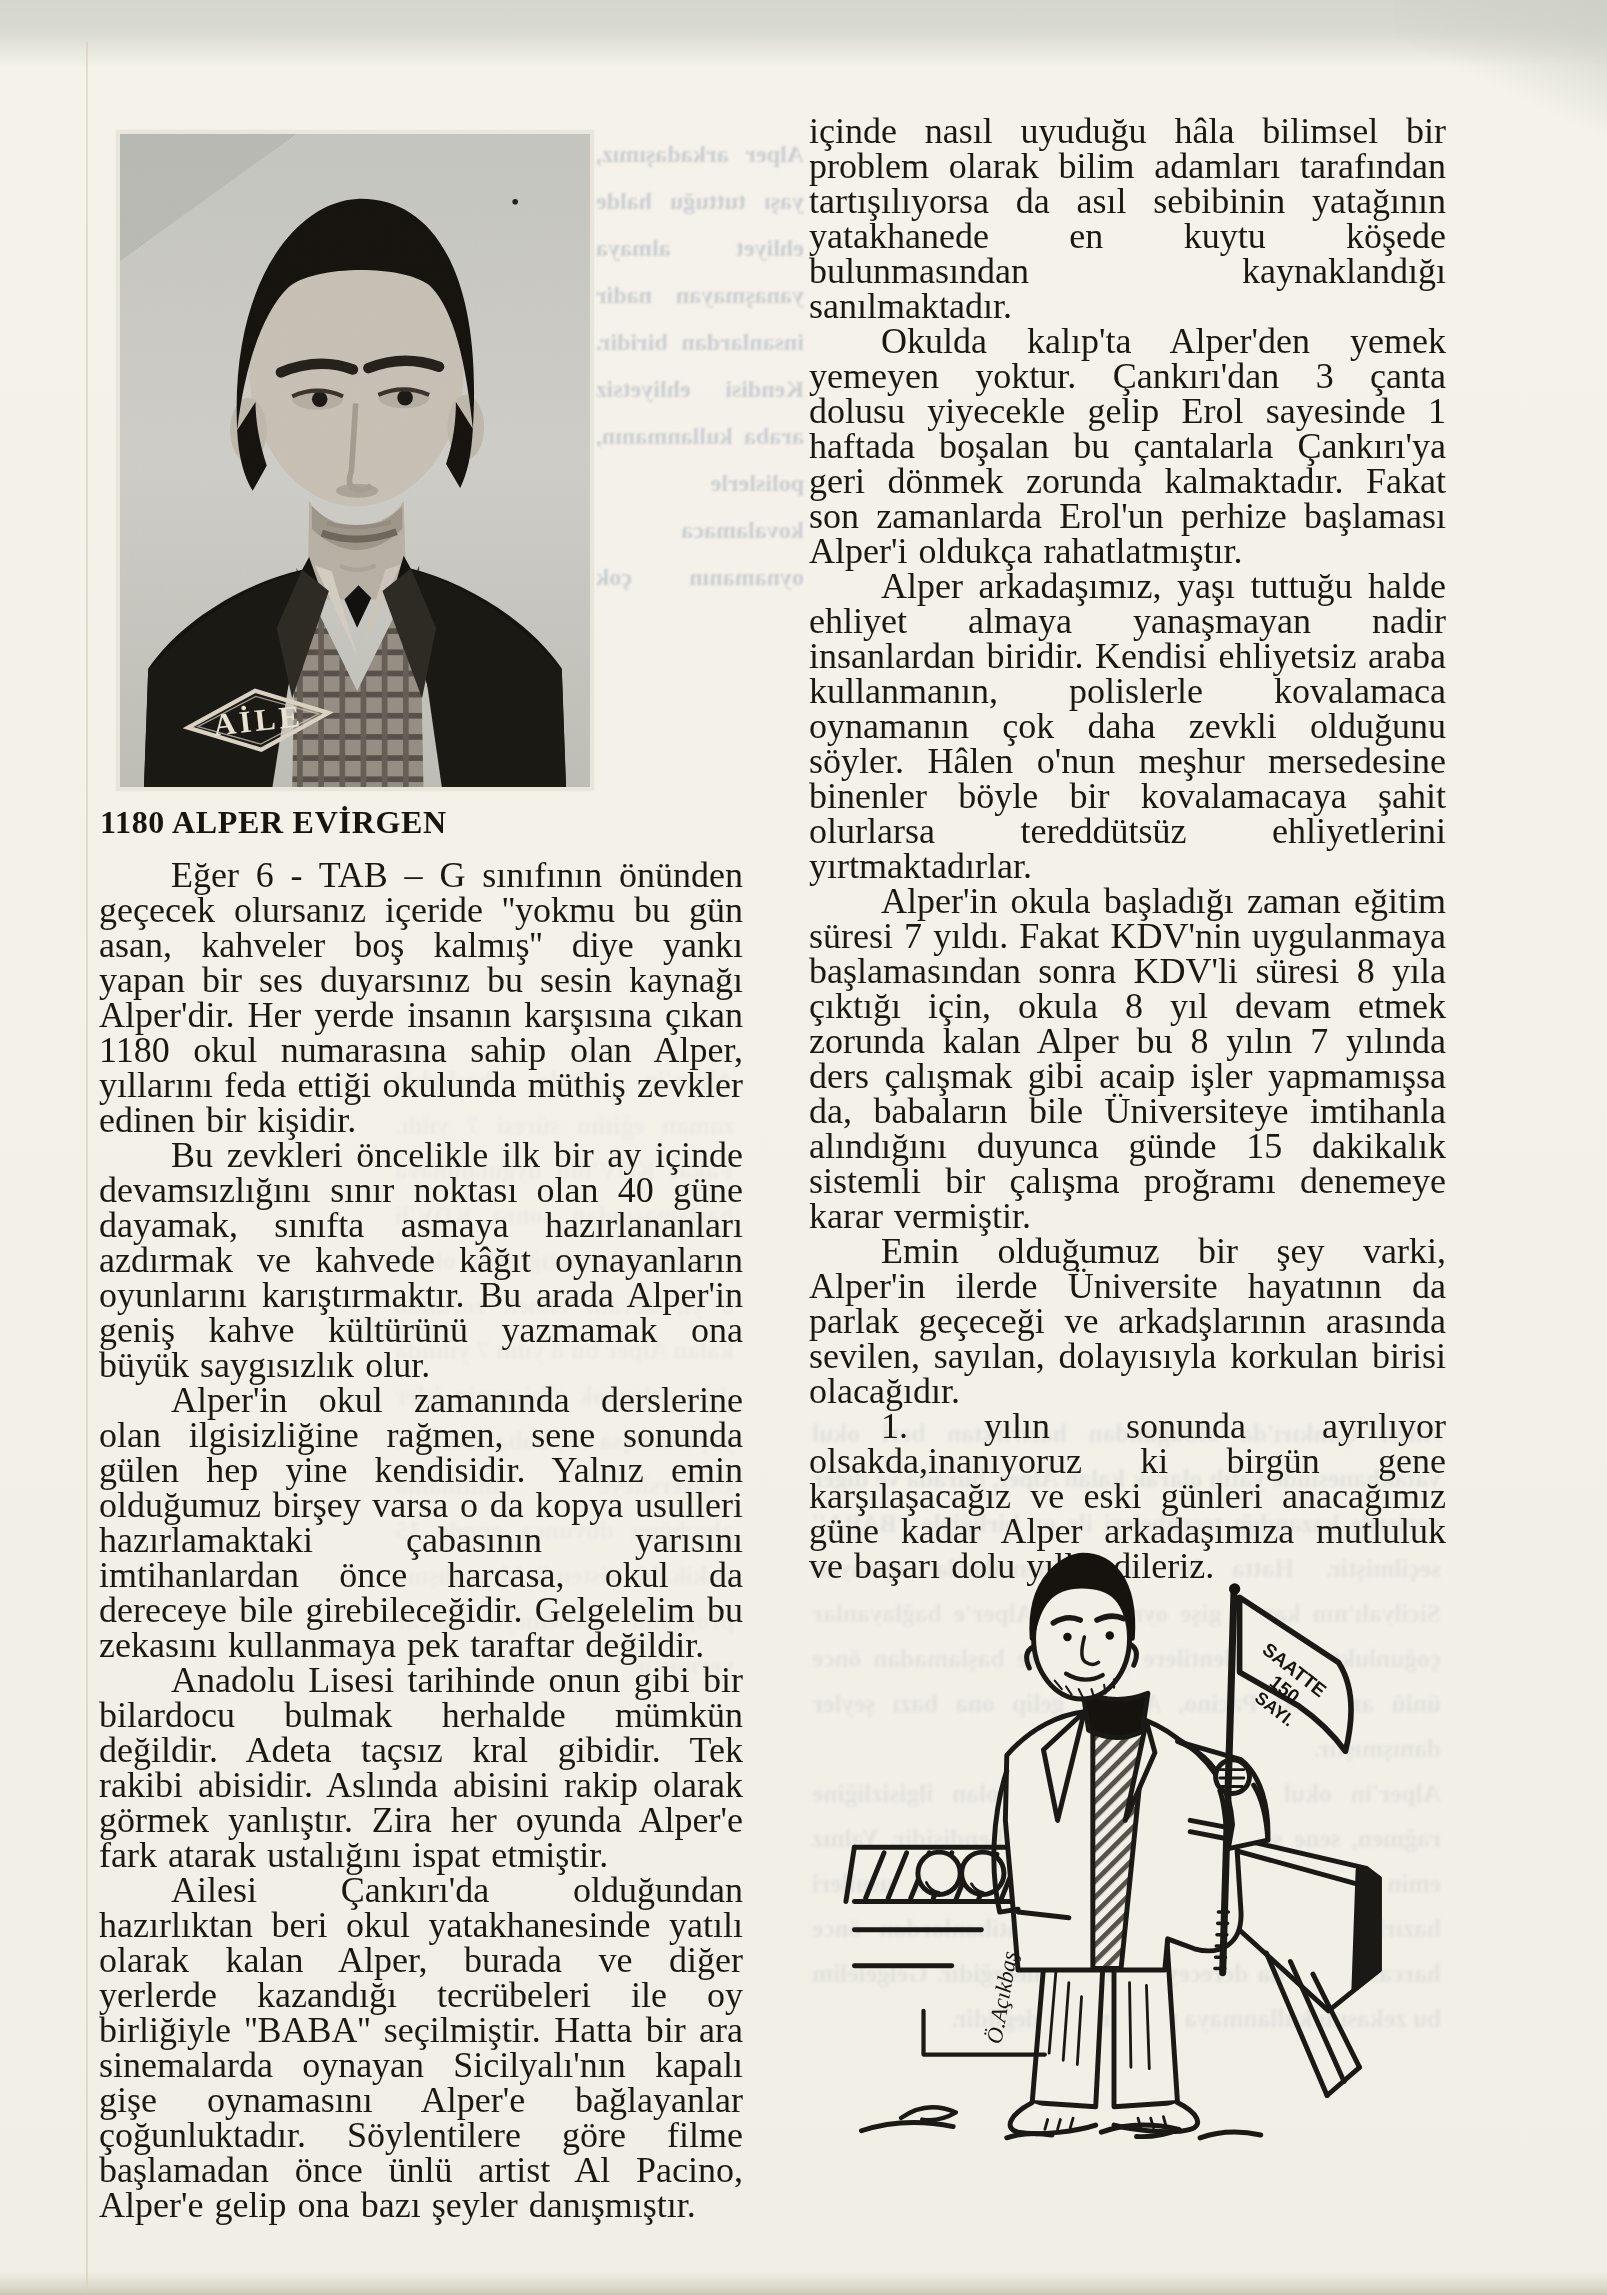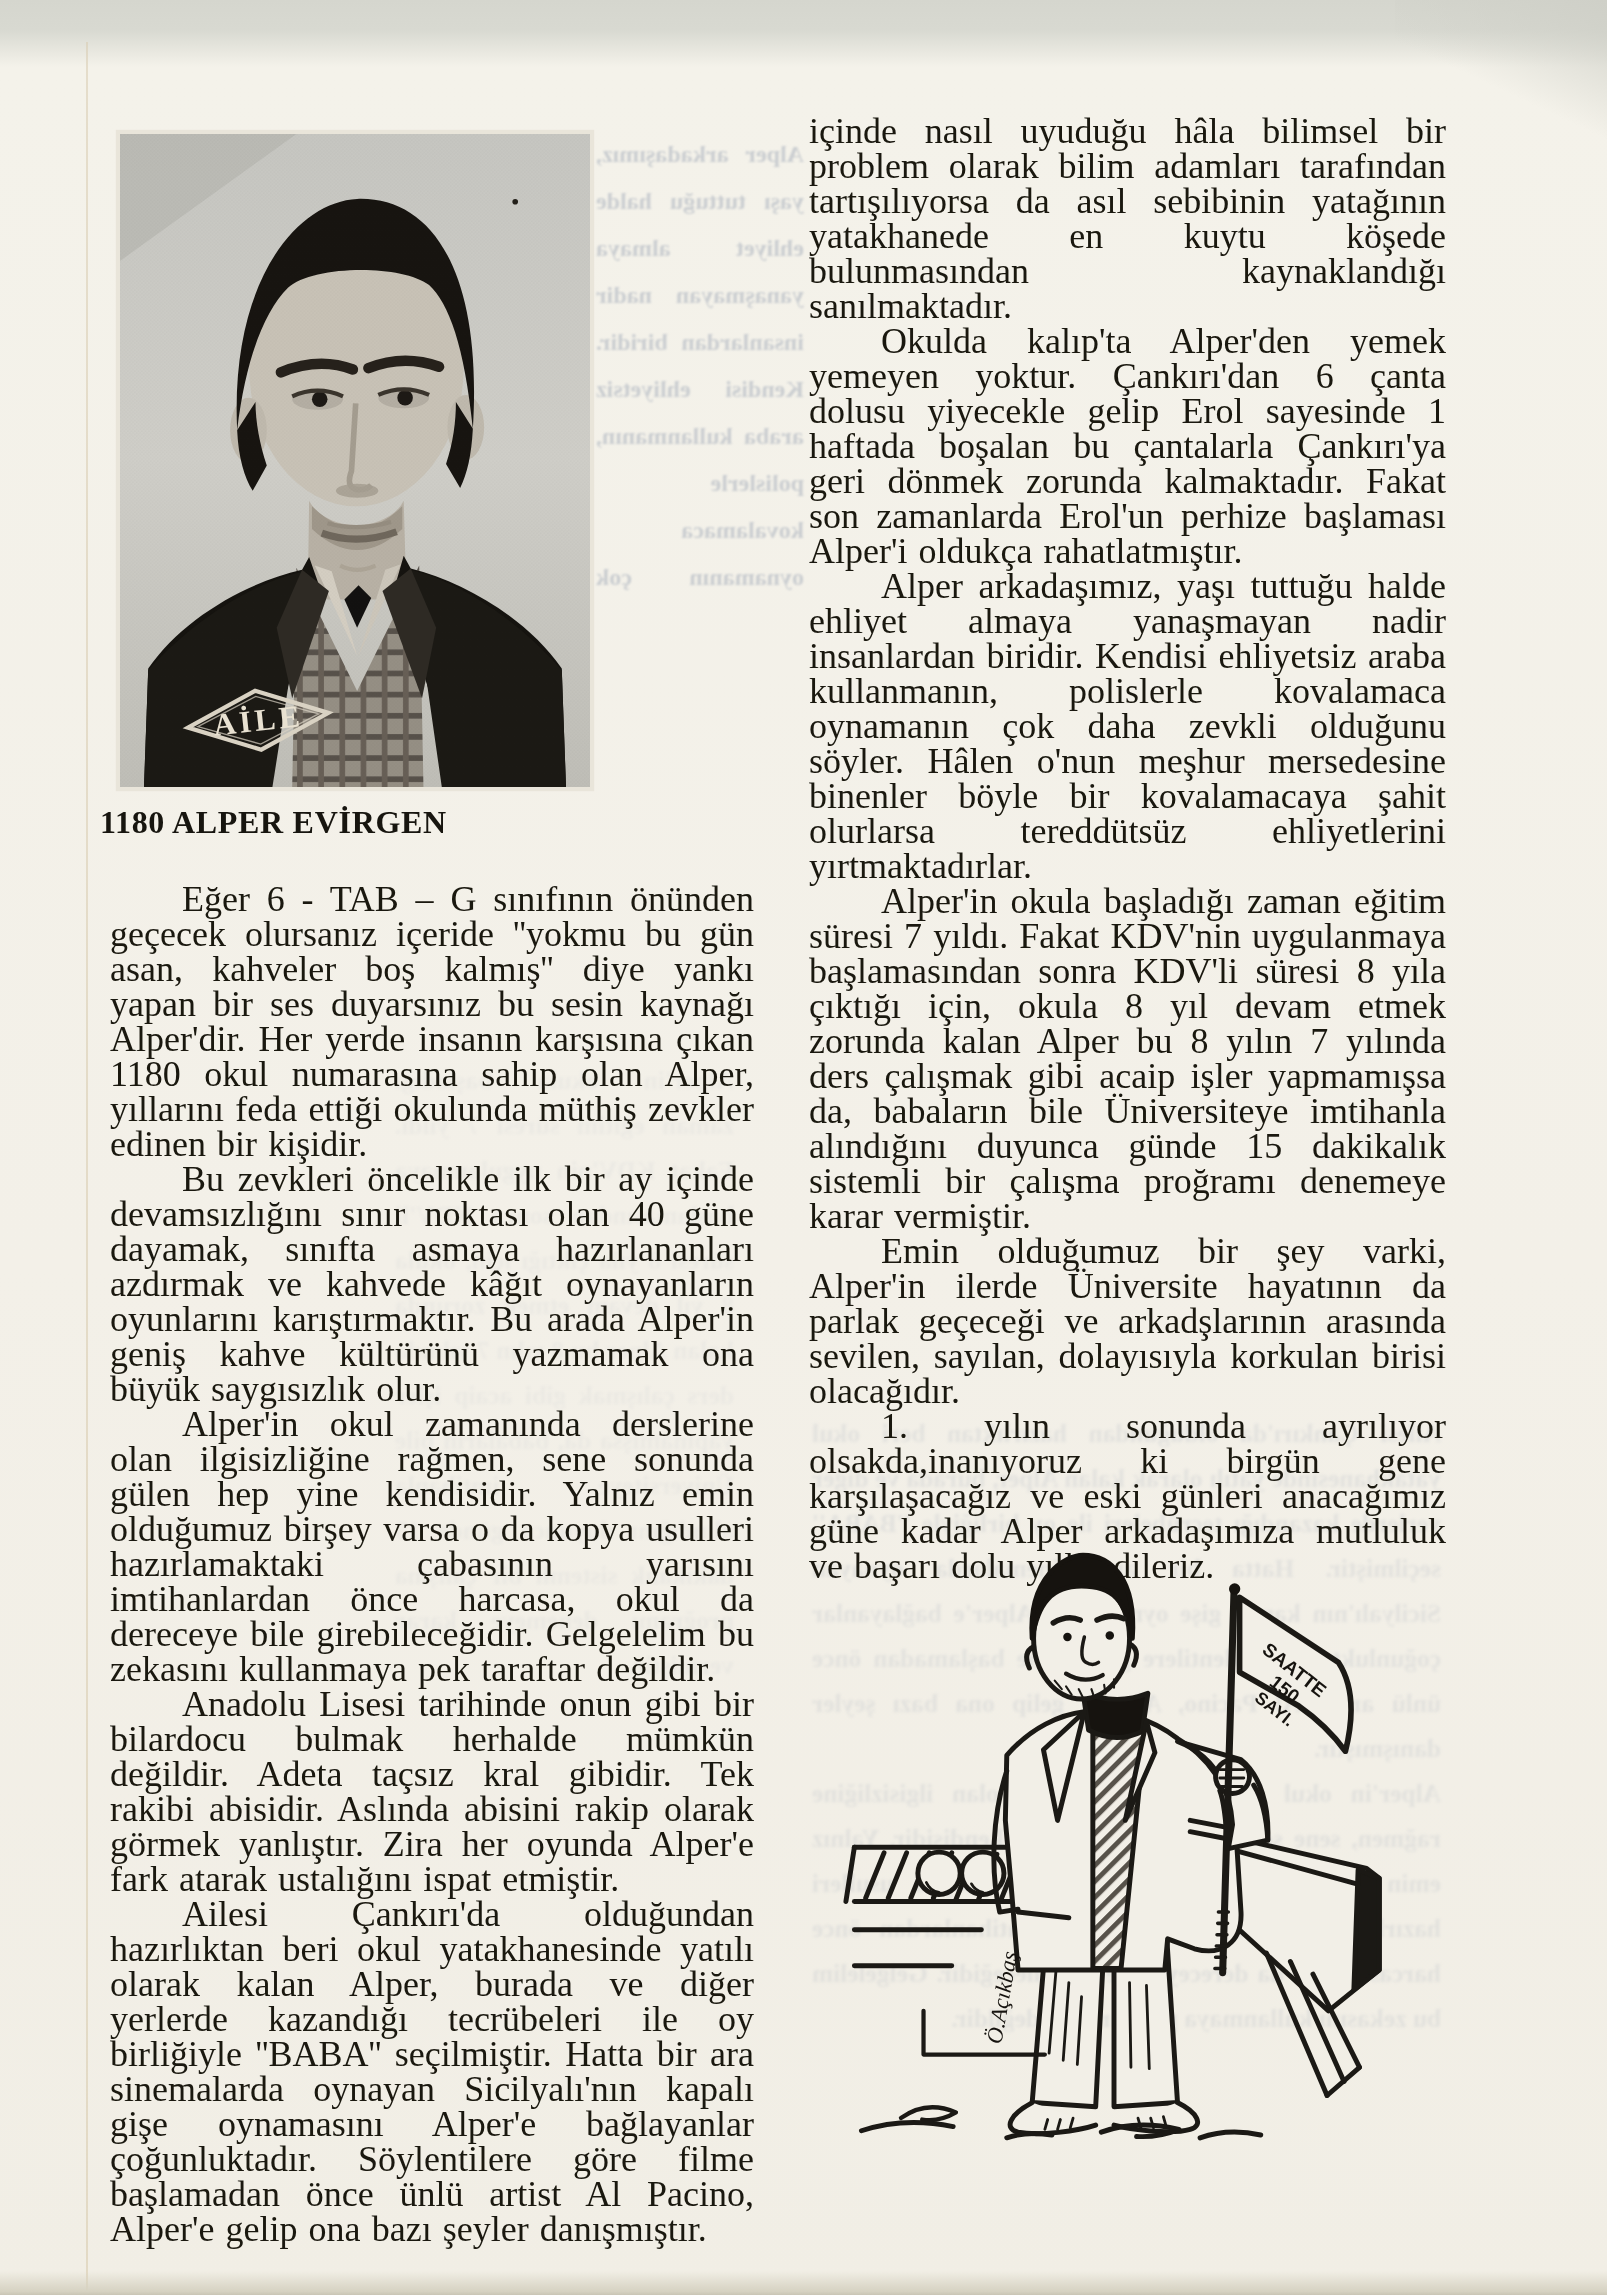--- a/index.html
+++ b/index.html
@@ -27,21 +27,21 @@
 
   
   .caption{position:absolute;left:100px;top:804px;width:635px;
     font-size:32px;font-weight:bold;letter-spacing:0.7px;white-space:nowrap;}
 
   
   .col{position:absolute;text-align:justify;font-size:36px;line-height:35px;
     word-spacing:2.1px;color:#1a180f;}
   .col p{margin:0;text-indent:72px;}
   .col p.noindent{text-indent:0;}
-  .col-left{left:110px;top:858px;width:644px;margin-top:24px;}
+  .col-left{left:99px;top:858px;width:644px;}
   .col-right{left:809px;top:114px;width:637px;}
 
   
   .ghost{position:absolute;overflow:hidden;color:#8793a8;text-align:justify;
     transform:scaleX(-1);pointer-events:none;font-weight:bold;}
   .ghost p{margin:0;}
   .ghost-photo{left:596px;top:131px;width:208px;height:459px;
     font-size:24px;line-height:47px;opacity:.38;filter:blur(0.8px);}
   .ghost-cartoon{left:812px;top:1411px;width:629px;height:819px;
     font-size:25.4px;line-height:45px;opacity:.15;filter:blur(1.4px);}
@@ -149,21 +149,21 @@
   <div class="col col-left">
     <p>Eğer 6 - TAB – G sınıfının önünden geçecek olursanız içeride ''yokmu bu gün asan, kahveler boş kalmış'' diye yankı yapan bir ses duyarsınız bu sesin kaynağı Alper'dir. Her yerde insanın karşısına çıkan 1180 okul numarasına sahip olan Alper, yıllarını feda ettiği okulunda müthiş zevkler edinen bir kişidir.</p>
     <p>Bu zevkleri öncelikle ilk bir ay içinde devamsızlığını sınır noktası olan 40 güne dayamak, sınıfta asmaya hazırlananları azdırmak ve kahvede kâğıt oynayanların oyunlarını karıştırmaktır. Bu arada Alper'in geniş kahve kültürünü yazmamak ona büyük saygısızlık olur.</p>
     <p>Alper'in okul zamanında derslerine olan ilgisizliğine rağmen, sene sonunda gülen hep yine kendisidir. Yalnız emin olduğumuz birşey varsa o da kopya usulleri hazırlamaktaki çabasının yarısını imtihanlardan önce harcasa, okul da dereceye bile girebileceğidir. Gelgelelim bu zekasını kullanmaya pek taraftar değildir.</p>
     <p>Anadolu Lisesi tarihinde onun gibi bir bilardocu bulmak herhalde mümkün değildir. Adeta taçsız kral gibidir. Tek rakibi abisidir. Aslında abisini rakip olarak görmek yanlıştır. Zira her oyunda Alper'e fark atarak ustalığını ispat etmiştir.</p>
     <p>Ailesi Çankırı'da olduğundan hazırlıktan beri okul yatakhanesinde yatılı olarak kalan Alper, burada ve diğer yerlerde kazandığı tecrübeleri ile oy birliğiyle ''BABA'' seçilmiştir. Hatta bir ara sinemalarda oynayan Sicilyalı'nın kapalı gişe oynamasını Alper'e bağlayanlar çoğunluktadır. Söylentilere göre filme başlamadan önce ünlü artist Al Pacino, Alper'e gelip ona bazı şeyler danışmıştır.</p>
   </div>
 
   <div class="col col-right">
     <p class="noindent">içinde nasıl uyuduğu hâla bilimsel bir problem olarak bilim adamları tarafından tartışılıyorsa da asıl sebibinin yatağının yatakhanede en kuytu köşede bulunmasından kaynaklandığı sanılmaktadır.</p>
-    <p>Okulda kalıp'ta Alper'den yemek yemeyen yoktur. Çankırı'dan 6 çanta dolusu yiyecekle gelip Erol sayesinde 1 haftada boşalan bu çantalarla Çankırı'ya geri dönmek zorunda kalmaktadır. Fakat son zamanlarda Erol'un perhize başlaması Alper'i oldukça rahatlatmıştır.</p>
+    <p>Okulda kalıp'ta Alper'den yemek yemeyen yoktur. Çankırı'dan 3 çanta dolusu yiyecekle gelip Erol sayesinde 1 haftada boşalan bu çantalarla Çankırı'ya geri dönmek zorunda kalmaktadır. Fakat son zamanlarda Erol'un perhize başlaması Alper'i oldukça rahatlatmıştır.</p>
     <p>Alper arkadaşımız, yaşı tuttuğu halde ehliyet almaya yanaşmayan nadir insanlardan biridir. Kendisi ehliyetsiz araba kullanmanın, polislerle kovalamaca oynamanın çok daha zevkli olduğunu söyler. Hâlen o'nun meşhur mersedesine binenler böyle bir kovalamacaya şahit olurlarsa tereddütsüz ehliyetlerini yırtmaktadırlar.</p>
     <p>Alper'in okula başladığı zaman eğitim süresi 7 yıldı. Fakat KDV'nin uygulanmaya başlamasından sonra KDV'li süresi 8 yıla çıktığı için, okula 8 yıl devam etmek zorunda kalan Alper bu 8 yılın 7 yılında ders çalışmak gibi acaip işler yapmamışsa da, babaların bile Üniversiteye imtihanla alındığını duyunca günde 15 dakikalık sistemli bir çalışma proğramı denemeye karar vermiştir.</p>
     <p>Emin olduğumuz bir şey varki, Alper'in ilerde Üniversite hayatının da parlak geçeceği ve arkadşlarının arasında sevilen, sayılan, dolayısıyla korkulan birisi olacağıdır.</p>
     <p>1. yılın sonunda ayrılıyor olsakda,inanıyoruz ki birgün gene karşılaşacağız ve eski günleri anacağımız güne kadar Alper arkadaşımıza mutluluk ve başarı dolu yıllar dileriz.</p>
   </div>
 
   <div class="cartoon">
     <svg viewBox="0 0 830 910">
       <defs>
         <pattern id="knit" width="16" height="16" patternUnits="userSpaceOnUse" patternTransform="rotate(45)">

